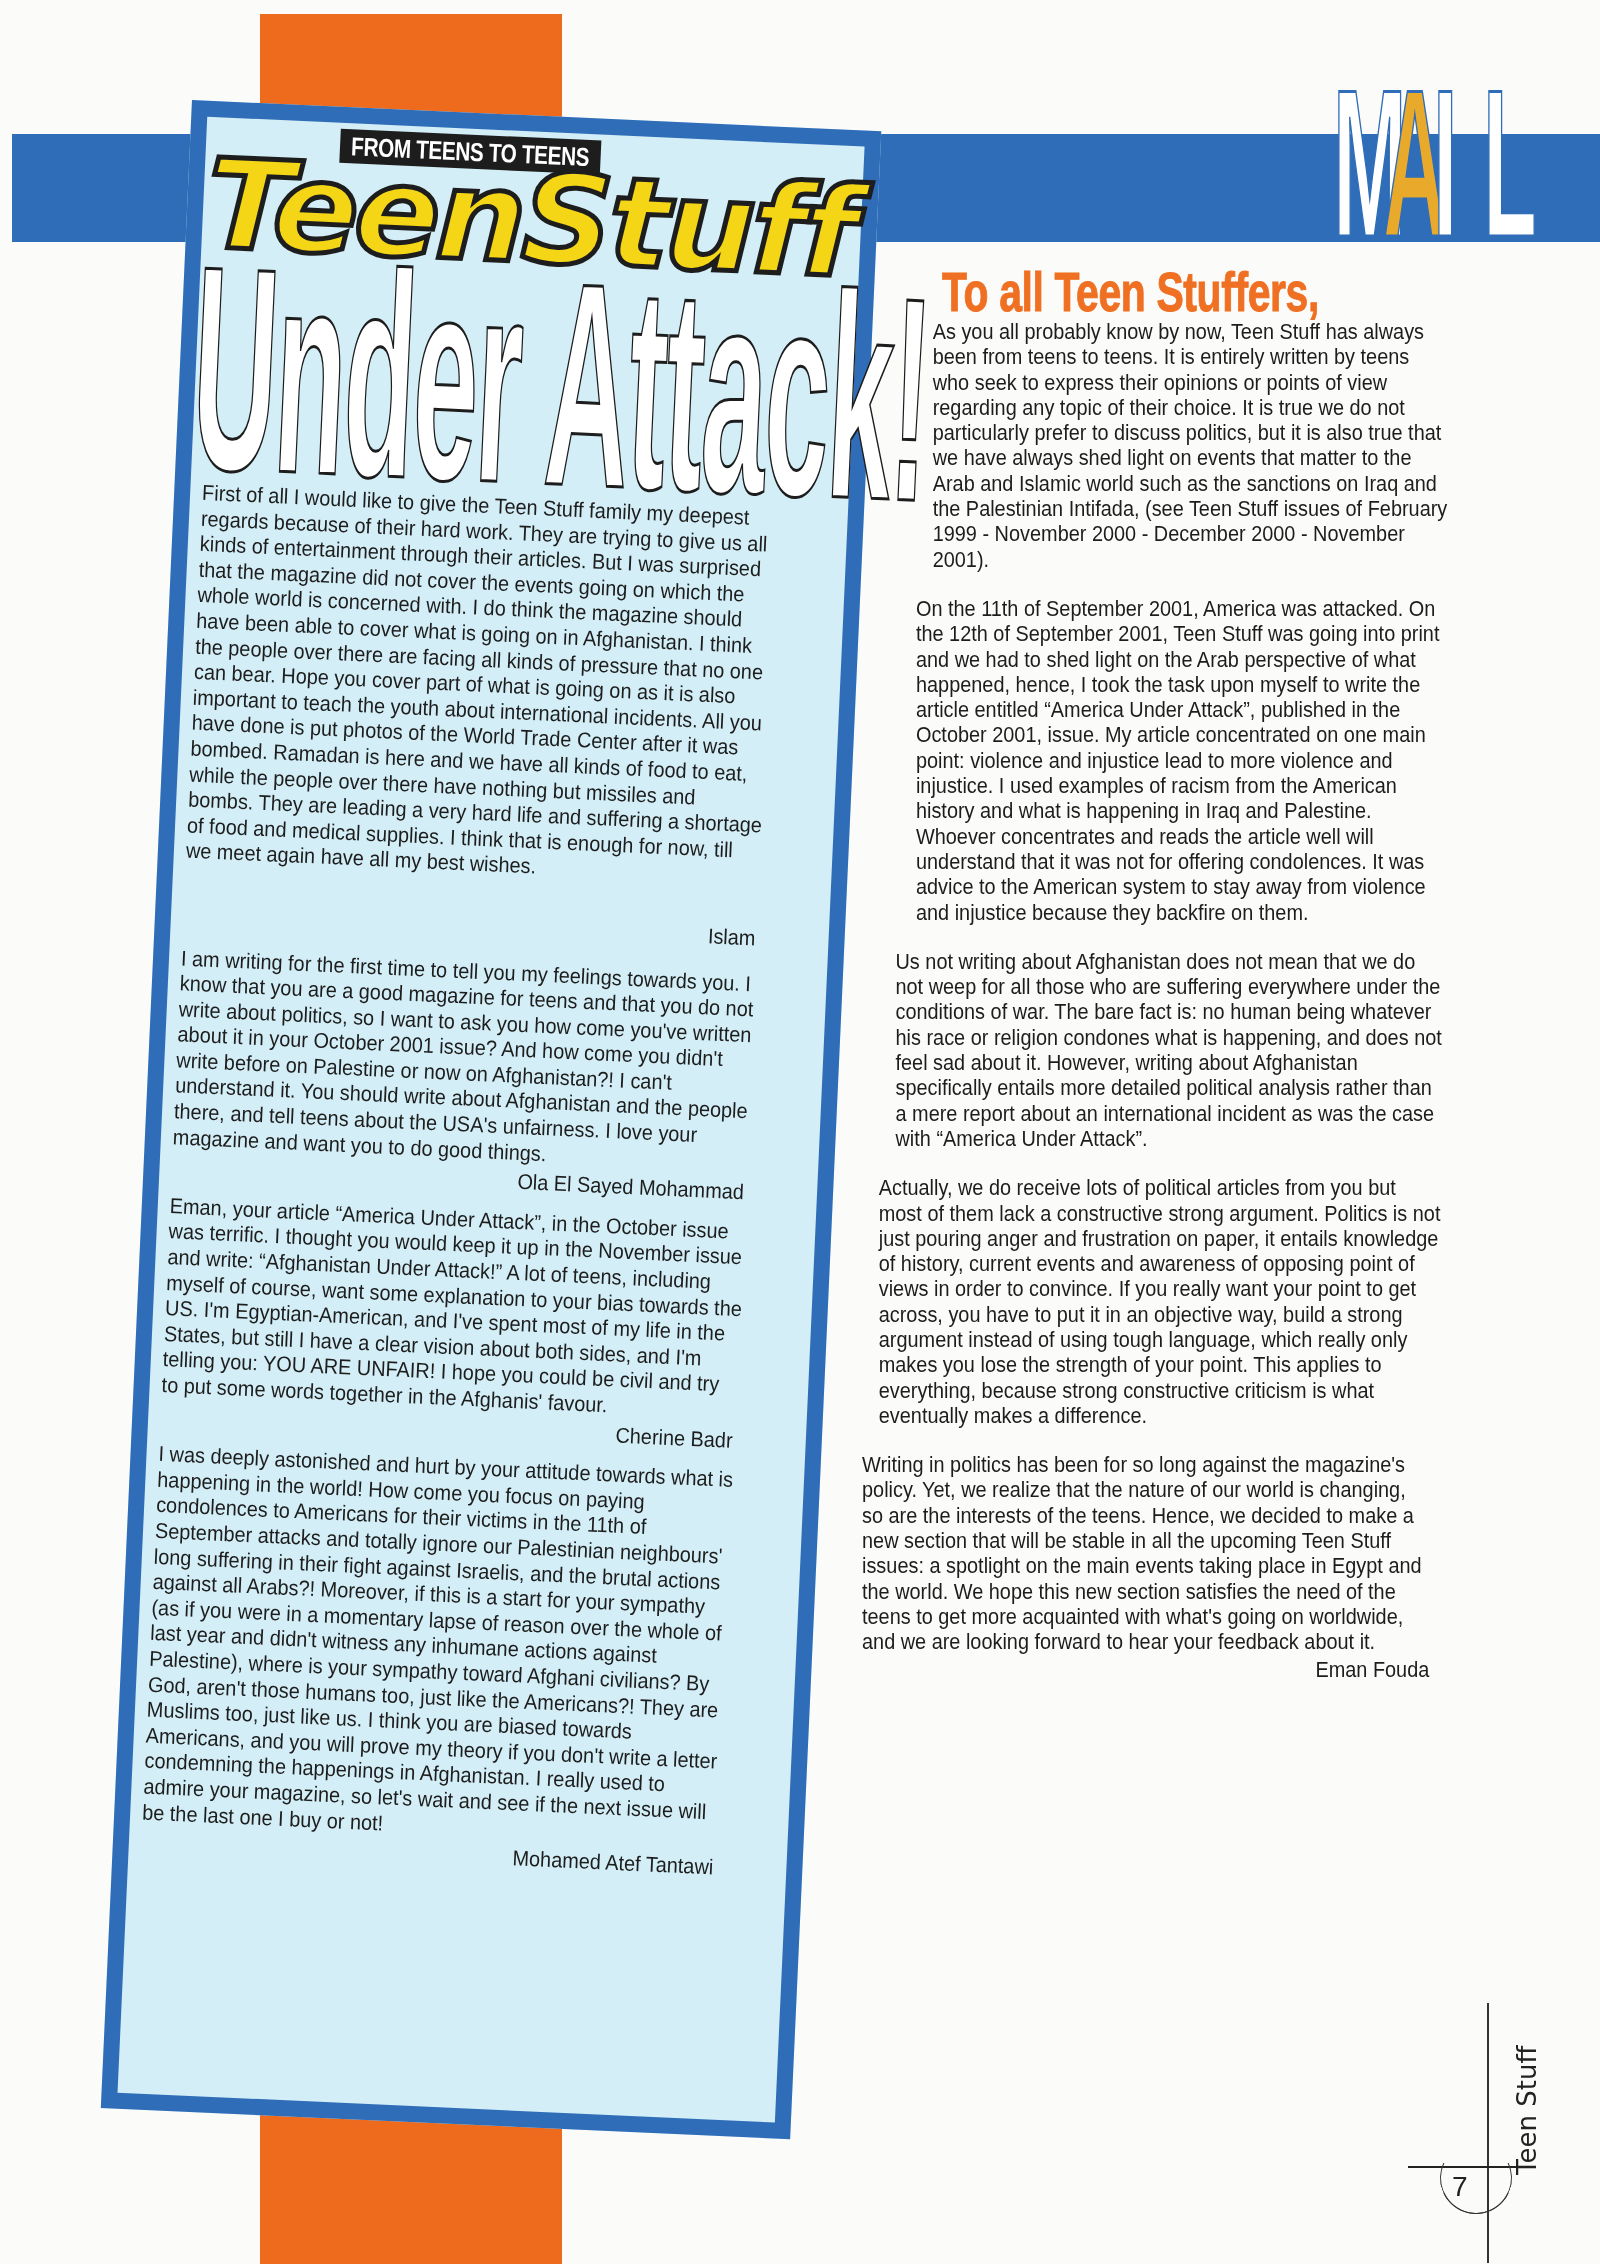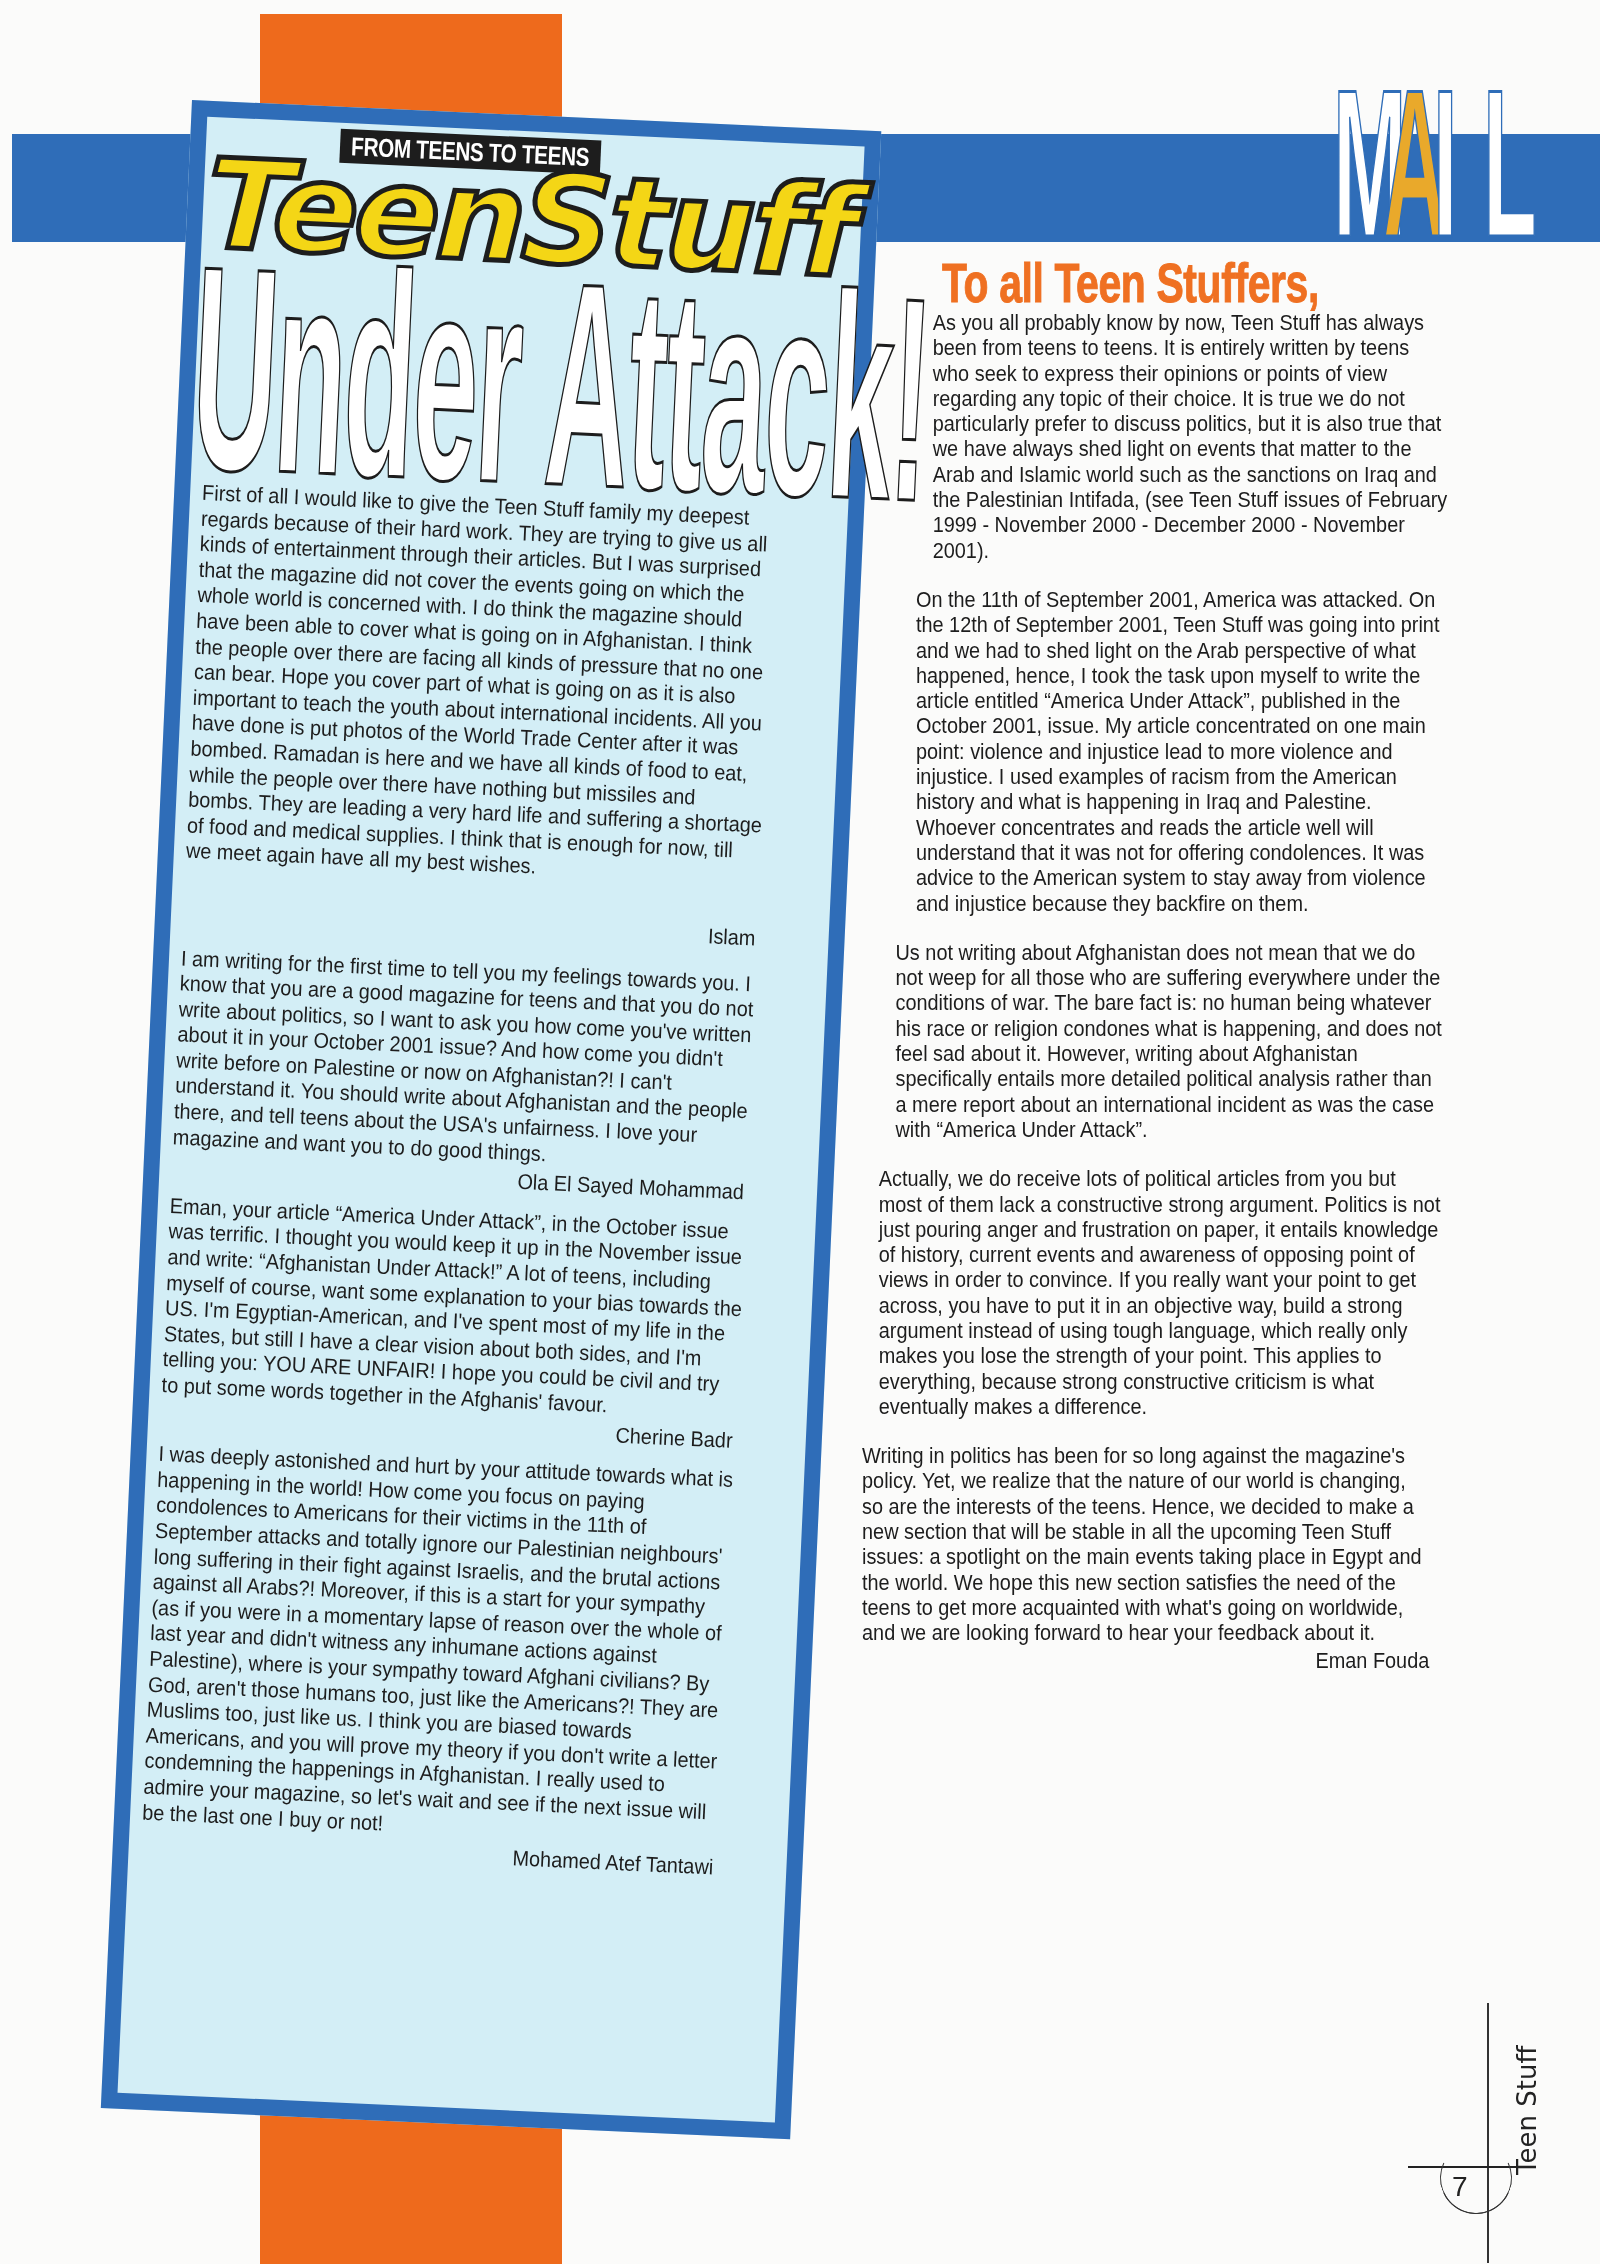--- a/index.html
+++ b/index.html
@@ -70,21 +70,21 @@
     font-size: 21.4px; line-height: 25.6px; color: #1d1d1d;
     transform: scaleX(0.93); transform-origin: left top;
   }
   .letter { margin: 0 0 8px 0; }
   .letter p { margin: 0; }
   .signature { text-align: right; margin: 4px 0 14px 0; padding-right: 4px; }
   .letter.first .signature { margin-top: 36px; margin-bottom: 20px; }
 
   
   .reply {
-    position: absolute; left: 862px; top: 255px; width: 600px;
+    position: absolute; left: 862px; top: 264px; width: 600px;
   }
   .reply-title {
     font-family: "Liberation Sans", sans-serif; font-weight: bold;
     font-size: 56px; line-height: 56px; color: #ef7022;
     transform: scaleX(0.73); transform-origin: left top; white-space: nowrap;
     margin-left: 80px; letter-spacing: -0.5px;
     -webkit-text-stroke: 1px #ef7022;
   }
   .reply-body {
     font-size: 21.4px; line-height: 25.3px; color: #1d1d1d;

